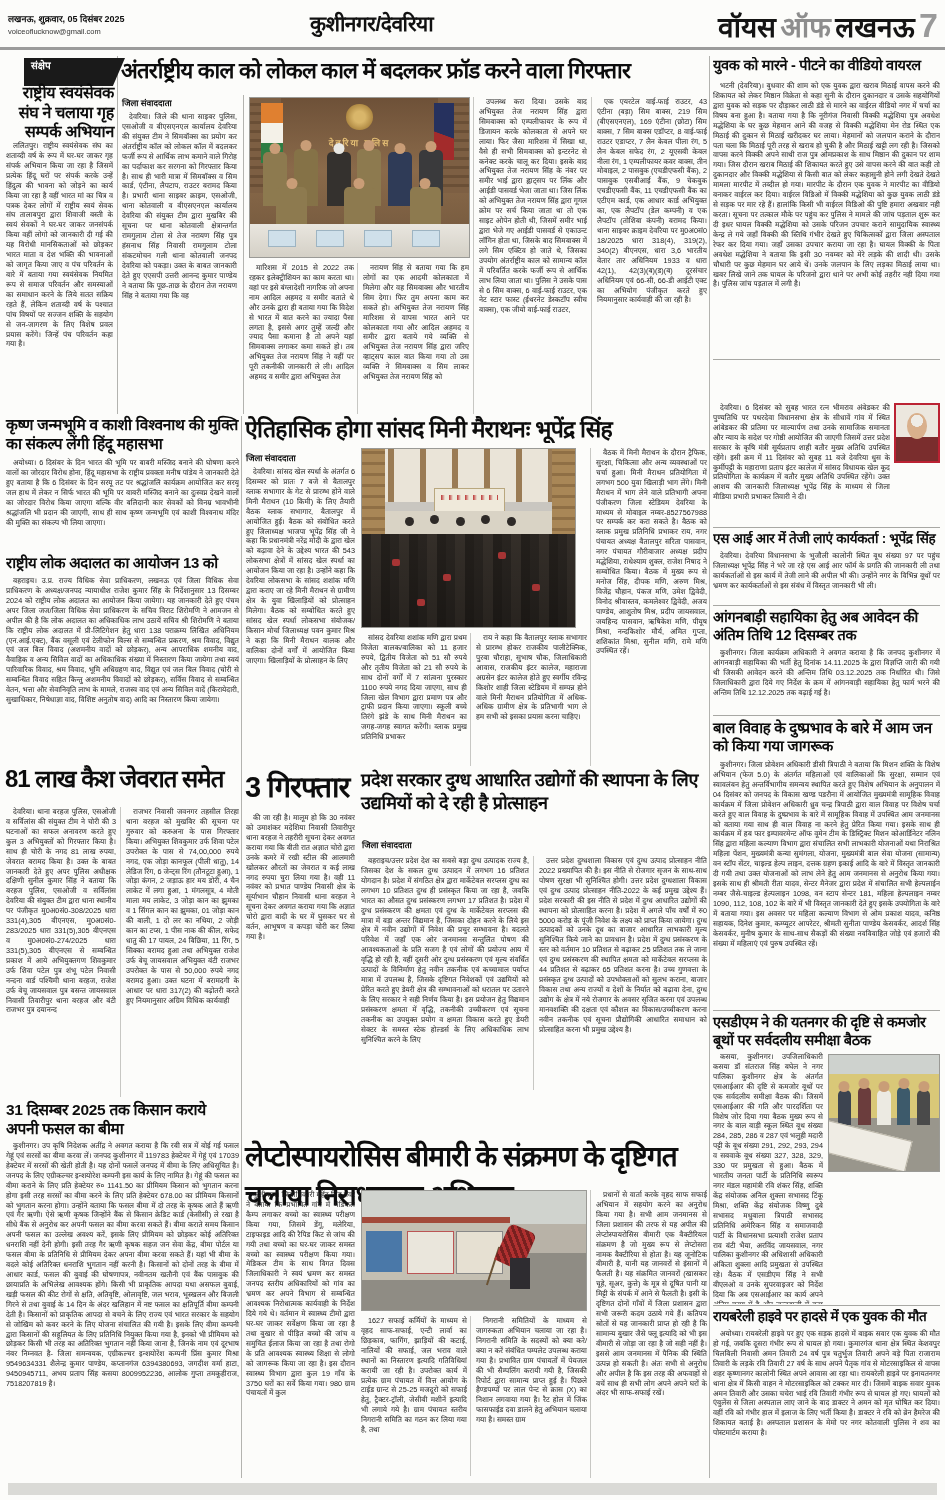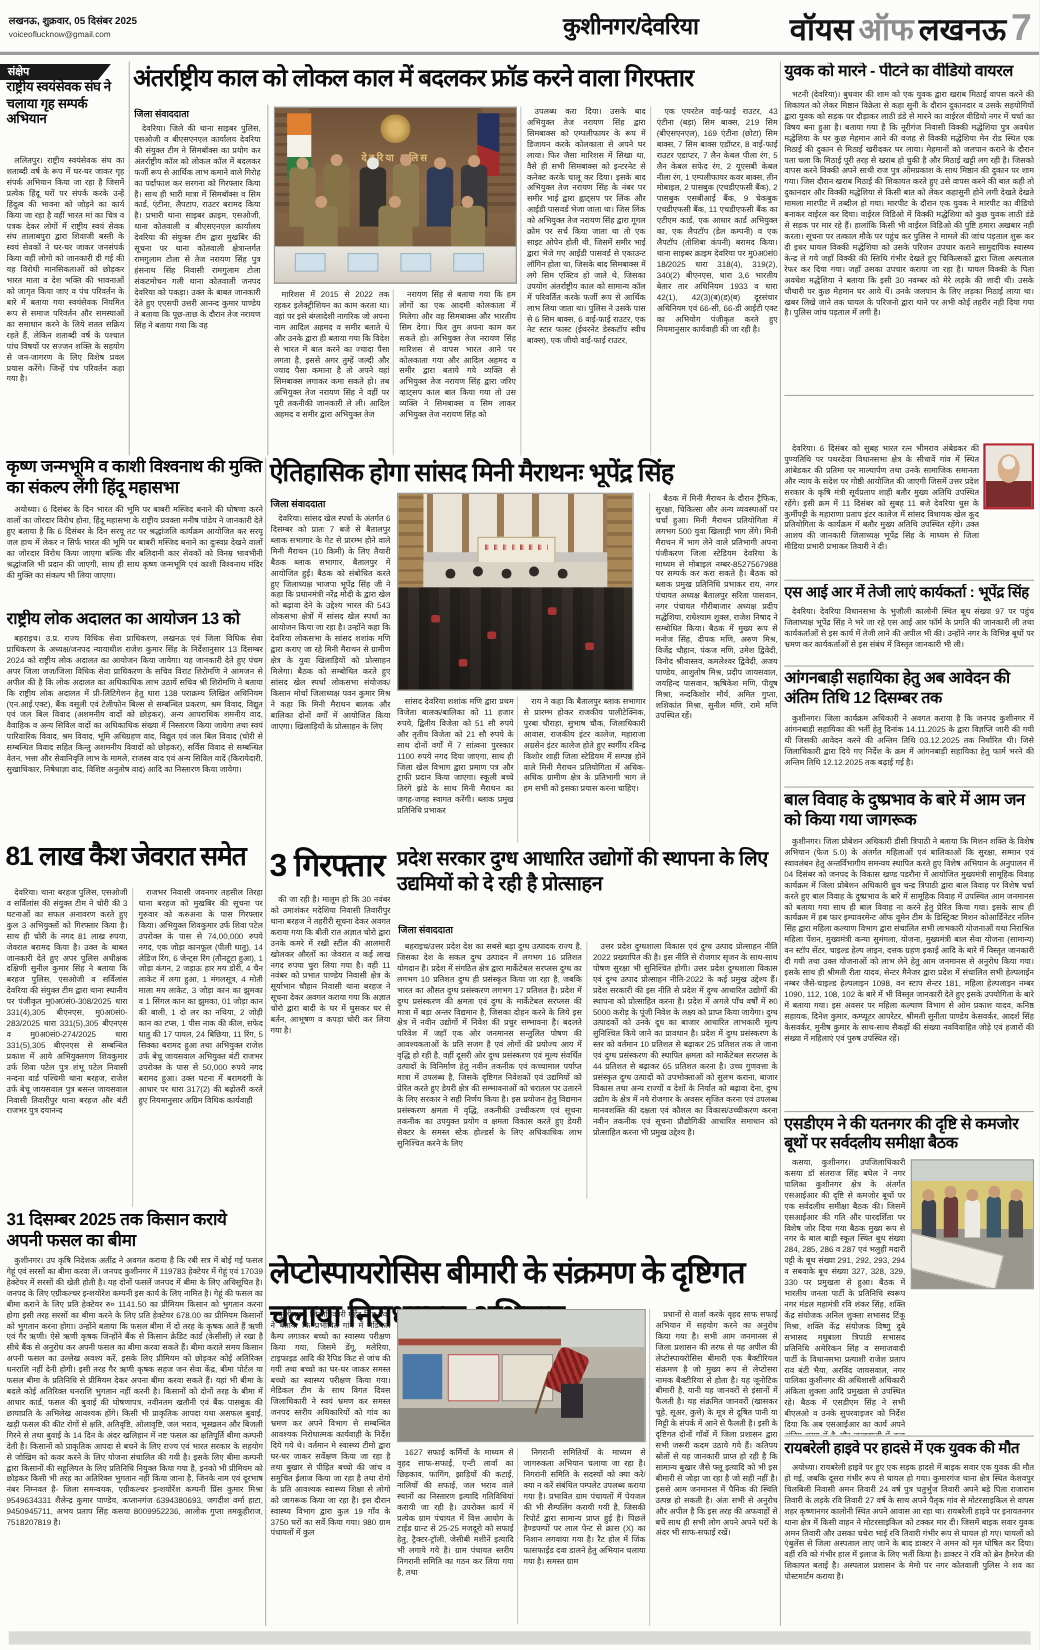--- a/index.html
+++ b/index.html
@@ -67,36 +67,36 @@
   .lp-legs{left:66%;top:56%;width:9%;height:26%;background:#2e2c30;}
   .lp-stick{left:58%;top:46%;width:2px;height:34%;background:#6b5436;transform:rotate(18deg);}
 </style>
 </head>
 <body>
 
 <div id="page">
 
   <div class="abs" style="left:8px;top:12px;width:220px;font-size:9px;font-weight:700;">लखनऊ, शुक्रवार, 05 दिसंबर 2025</div>
   <div class="abs" style="left:8px;top:27px;width:220px;font-size:7.5px;color:#333;">voiceoflucknow@gmail.com</div>
-  <div class="abs" style="left:310px;top:9px;width:325px;text-align:right;font-size:21px;font-weight:700;letter-spacing:-0.5px;">कुशीनगर/देवरिया</div>
+  <div class="abs" style="left:310px;top:9px;width:325px;text-align:left;font-size:21px;font-weight:700;letter-spacing:-0.5px;">कुशीनगर/देवरिया</div>
   <div class="abs" style="left:620px;top:6px;width:318px;text-align:right;">
     <span class="mast-black" style="font-size:28px;">वॉयस</span>
     <span class="mast-gray" style="font-size:28px;">ऑफ</span>
     <span class="mast-black" style="font-size:28px;">लखनऊ</span>
     <span class="pgnum">7</span>
   </div>
   <div class="abs" style="left:0;top:47px;width:945px;height:3px;background:#9b9b9b;"></div>
 
   <div class="abs vline" style="left:117px;top:56px;height:358px;"></div>
   <div class="abs vline" style="left:243px;top:95px;height:319px;"></div>
   <div class="abs vline" style="left:241px;top:416px;height:1062px;"></div>
   <div class="abs vline" style="left:709px;top:56px;height:1422px;"></div>
 
-  <div class="abs sank" style="left:0;top:58px;width:94px;height:15px;">संक्षेप</div>
-  <div class="abs hl" style="left:6px;top:72px;width:108px;font-size:12px;">राष्ट्रीय स्वयंसेवक संघ ने चलाया गृह सम्पर्क अभियान</div>
+  <div class="abs sank" style="left:24px;top:58px;width:94px;height:28px;">संक्षेप</div>
+  <div class="abs hl" style="left:6px;top:83px;width:108px;font-size:16px;text-align:right;">राष्ट्रीय स्वयंसेवक संघ ने चलाया गृह सम्पर्क अभियान</div>
   <div class="abs body-t" style="left:6px;top:141px;width:107px;height:268px;">ललितपुर। राष्ट्रीय स्वयंसेवक संघ का शताब्दी वर्ष के रूप में घर-घर जाकर गृह संपर्क अभियान किया जा रहा है जिसमें प्रत्येक हिंदू घरों पर संपर्क करके उन्हें हिंदुत्व की भावना को जोड़ने का कार्य किया जा रहा है वहीं भारत मां का चित्र व पत्रक देकर लोगों में राष्ट्रीय स्वयं सेवक संघ तालाबपुरा द्वारा शिवाजी बस्ती के स्वयं सेवकों ने घर-घर जाकर जनसंपर्क किया वहीं लोगो को जानकारी दी गई की यह विरोधी मानसिकताओं को छोड़कर भारत माता व देश भक्ति की भावनाओं को जागृत किया जाए व पंच परिवर्तन के बारे में बताया गया स्वयंसेवक नियमित रूप से समाज परिवर्तन और समस्याओं का समाधान करने के लिये सतत सक्रिय रहते हैं, लेकिन शताब्दी वर्ष के पश्चात पांच विषयों पर सज्जन शक्ति के सहयोग से जन-जागरण के लिए विशेष प्रवल प्रयास करेंगे। जिन्हें पंच परिवर्तन कहा गया है।</div>
 
   <div class="abs hl nw" style="left:121px;top:58px;width:588px;font-size:22px;letter-spacing:-0.8px;">अंतर्राष्ट्रीय काल को लोकल काल में बदलकर फ्रॉड करने वाला गिरफ्तार</div>
   <div class="abs byline" style="left:122px;top:97px;width:110px;">जिला संवाददाता</div>
   <div class="abs body-t" style="left:122px;top:112px;width:115px;height:303px;">देवरिया। जिले की थाना साइबर पुलिस, एसओजी व बीएसएनएल कार्यालय देवरिया की संयुक्त टीम ने सिमबॉक्स का प्रयोग कर अंतर्राष्ट्रीय कॉल को लोकल कॉल में बदलकर फर्जी रूप से आर्थिक लाभ कमाने वाले गिरोह का पर्दाफाश कर सरगना को गिरफ्तार किया है। साथ ही भारी मात्रा में सिमबॉक्स व सिम कार्ड, एंटीना, लैपटाप, राउटर बरामद किया है। प्रभारी थाना साइबर क्राइम, एसओजी, थाना कोतवाली व बीएसएनएल कार्यालय देवरिया की संयुक्त टीम द्वारा मुखबिर की सूचना पर थाना कोतवाली क्षेत्रान्तर्गत रामगुलाम टोला से तेज नरायण सिंह पुत्र हंसनाथ सिंह निवासी रामगुलाम टोला संकटमोचन गली थाना कोतवाली जनपद देवरिया को पकड़ा। उक्त के बाबत जानकारी देते हुए एएसपी उत्तरी आनन्द कुमार पाण्डेय ने बताया कि पूछ-ताछ के दौरान तेज नरायण सिंह ने बताया गया कि वह</div>
 
   <div class="photo" style="left:249px;top:97px;width:221px;height:161px;">
     <div class="ph pp-bg"></div>
     <div class="ph pp-side" style="left:0;"></div>
     <div class="ph pp-side" style="right:0;"></div>

